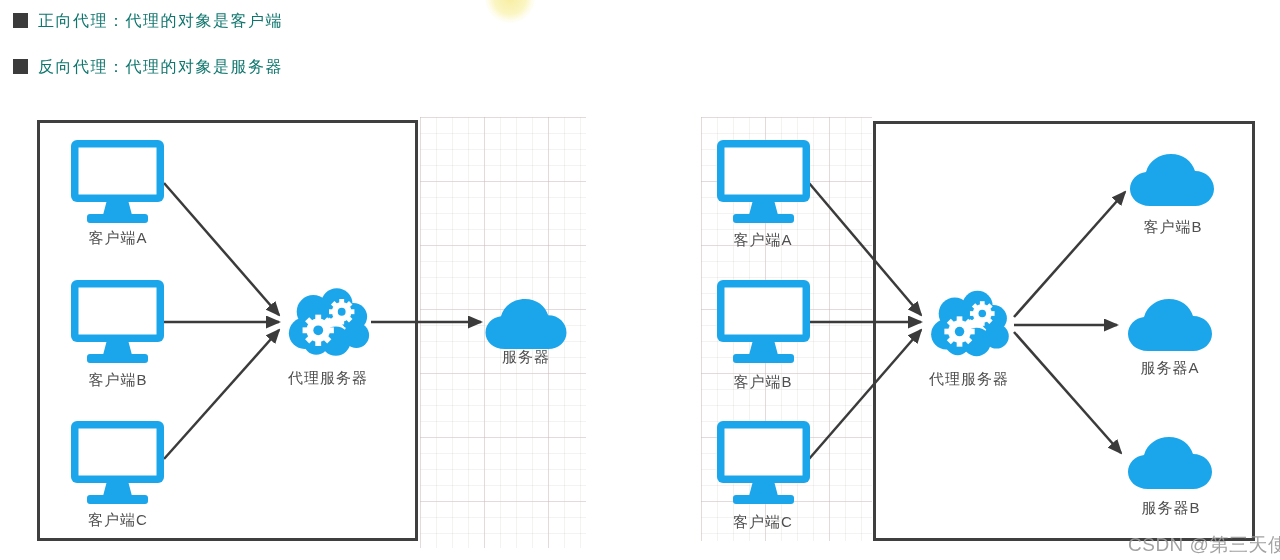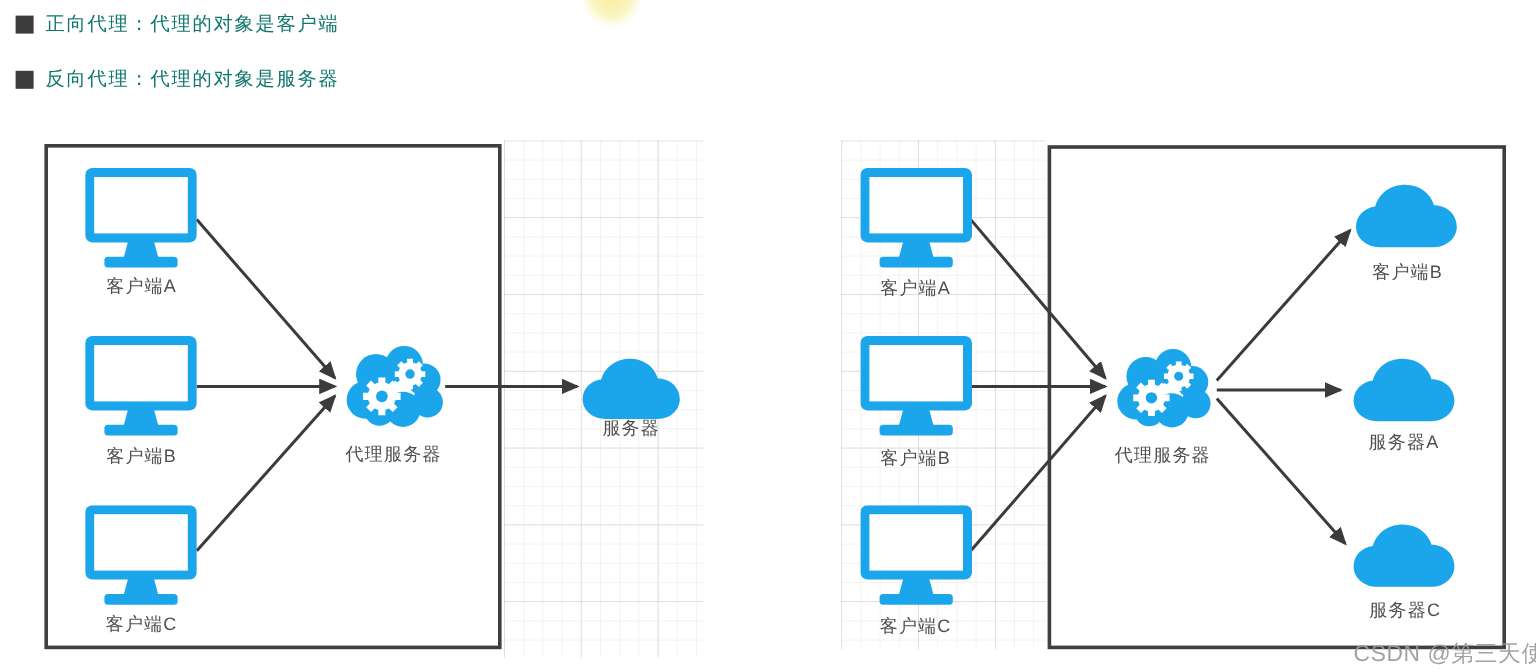--- a/index.html
+++ b/index.html
@@ -193,17 +193,17 @@
   <div class="node-label" style="left:1108px;top:218px">客户端B</div>
 
   <svg class="node" style="left:1126px;top:297px" width="88" height="56" viewBox="0 0 88 56">
       <use href="#cloud-plain"></use>
     </svg>
   <div class="node-label" style="left:1105px;top:359px">服务器A</div>
 
   <svg class="node" style="left:1126px;top:435px" width="88" height="56" viewBox="0 0 88 56">
       <use href="#cloud-plain"></use>
     </svg>
-  <div class="node-label" style="left:1106px;top:499px">服务器C</div>
+  <div class="node-label" style="left:1106px;top:499px">服务器B</div>
 
   <div class="watermark">CSDN @第三天使</div>
 
 </div>
 
 </body></html>

